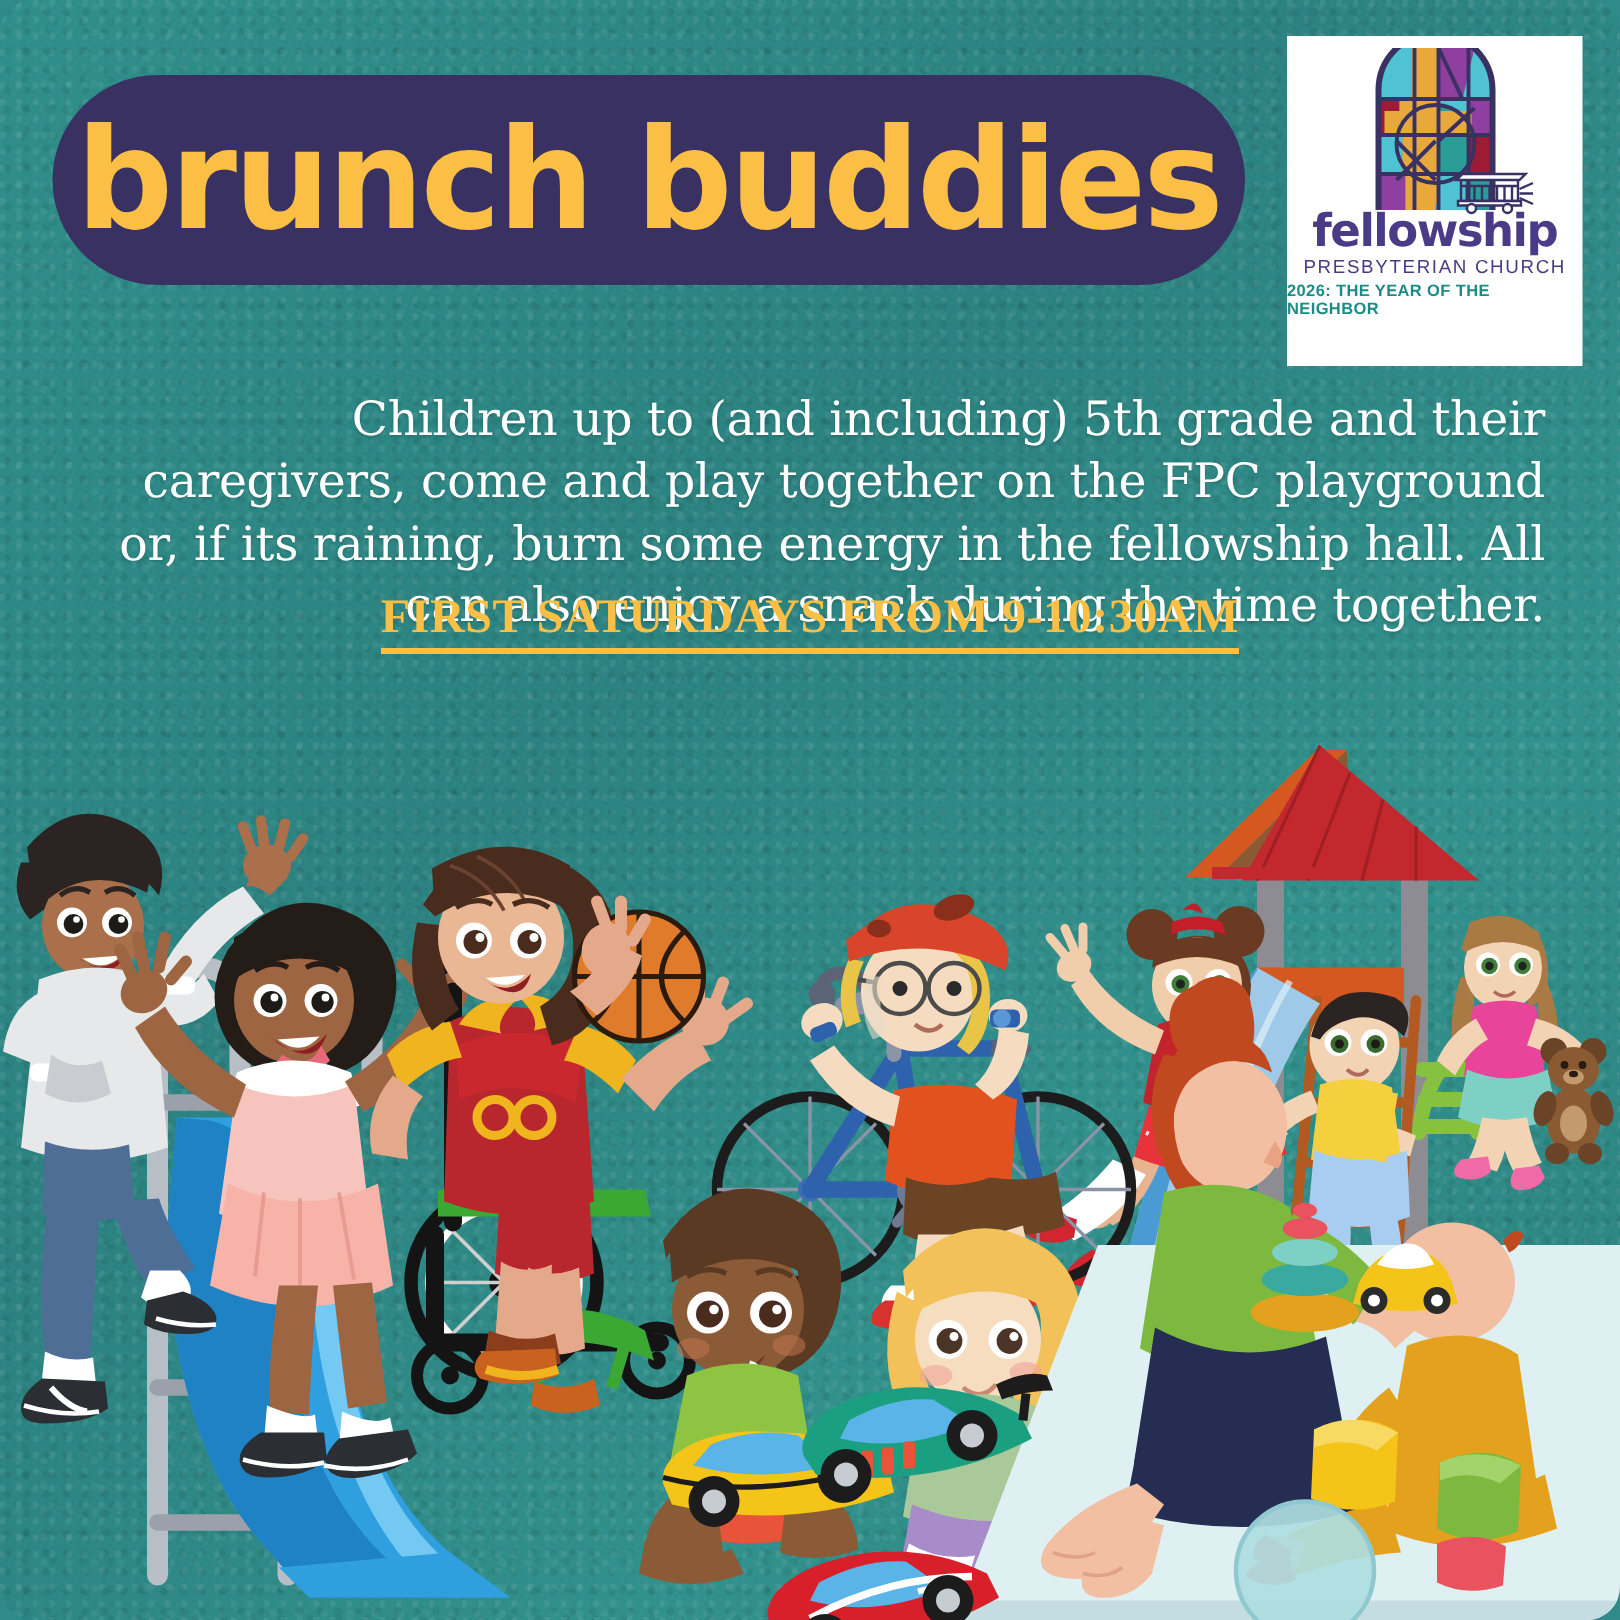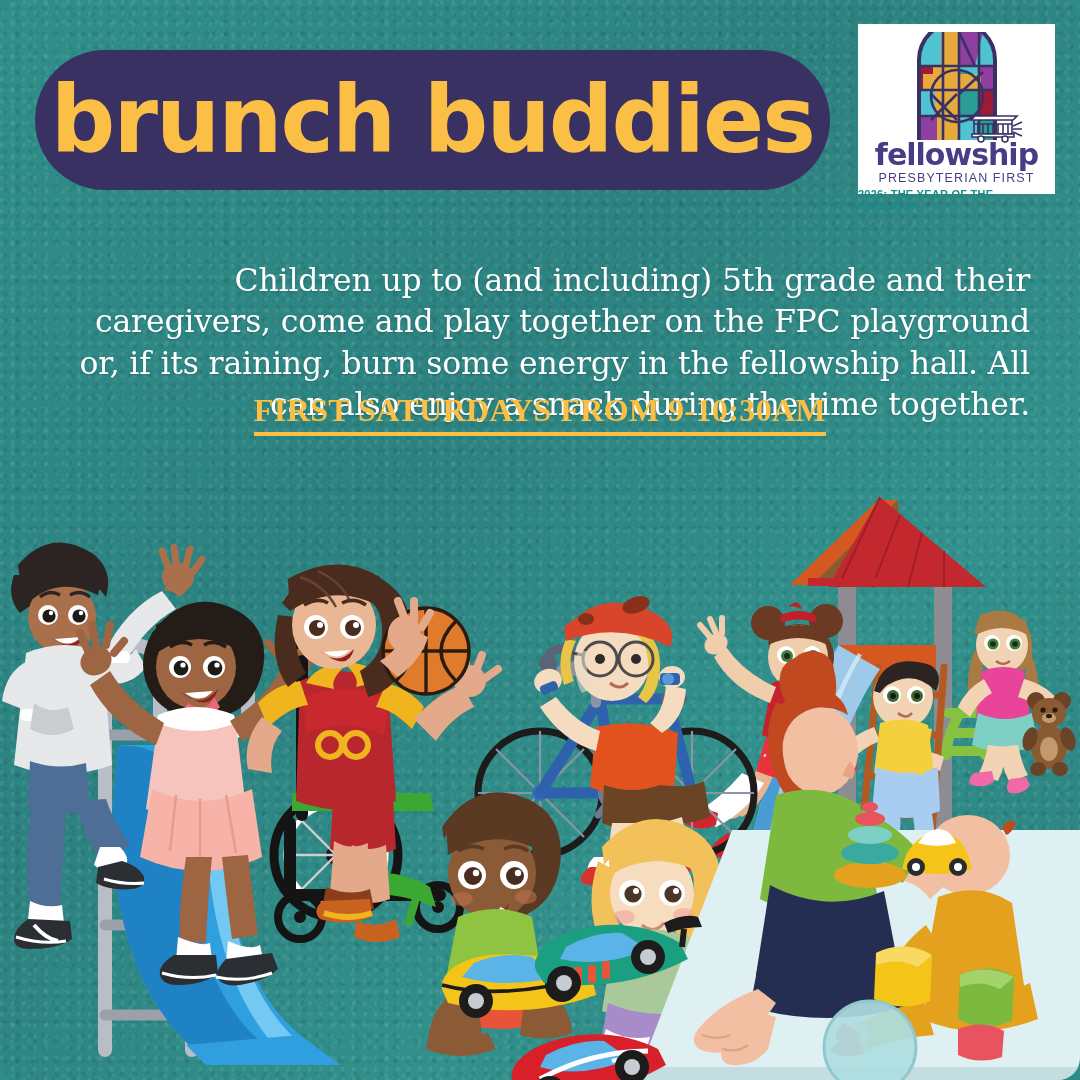--- a/index.html
+++ b/index.html
@@ -34,21 +34,21 @@
     display:flex;align-items:center;justify-content:center;
   }
   #title-text{
     color:#fbbf45;font-size:93px;line-height:1;font-weight:800;
     letter-spacing:-2px;font-family:"DejaVu Sans",sans-serif;
     transform:scaleX(.97);
   }
 
   
   #logo-card{
-    position:absolute;left:858px;top:24px;width:197px;height:170px;
+    position:absolute;left:858px;top:24px;width:197px;height:220px;
     background:#ffffff;display:flex;flex-direction:column;
     align-items:center;justify-content:flex-start;padding-top:6px;box-sizing:border-box;
   }
   #stained-window{width:88px;height:108px;position:relative;margin-top:2px;}
   #trolley{position:absolute;right:-22px;bottom:-4px;width:58px;height:36px;}
   #logo-word{
     color:#4a3b86;font-size:30px;font-weight:800;line-height:.95;margin-top:1px;
     font-family:"DejaVu Sans",sans-serif;letter-spacing:-1px;
   }
   #logo-sub{
@@ -143,21 +143,21 @@
           <path d="M13 16 V26 M18 16 V26 M23 16 V26 M28 16 V26 M33 16 V26 M38 16 V26 M43 16 V26"></path>
           <path d="M7 26 H49 L49 29 H7 Z" fill="#fff"></path>
           <circle cx="16" cy="31" r="3" fill="#fff"></circle>
           <circle cx="40" cy="31" r="3" fill="#fff"></circle>
           <path d="M48 18 L57 14 M48 21 L57 21 M48 24 L57 28"></path>
         </g>
       </svg>
     </div>
 
     <div id="logo-word">fellowship</div>
-    <div id="logo-sub">PRESBYTERIAN FIRST</div>
+    <div id="logo-sub">PRESBYTERIAN CHURCH</div>
     <div id="logo-tag">2026: THE YEAR OF THE NEIGHBOR</div>
   </div>
 
   <p id="body-copy">Children up to (and including) 5th grade and their caregivers, come and play together on the FPC playground or, if its raining, burn some energy in the fellowship hall. All can also enjoy a snack during the time together.</p>
 
   <div id="date-block">
     <div><span id="date-line1">FIRST SATURDAYS FROM 9-10:30AM</span></div>
   </div>
 
   <div id="illustration">

